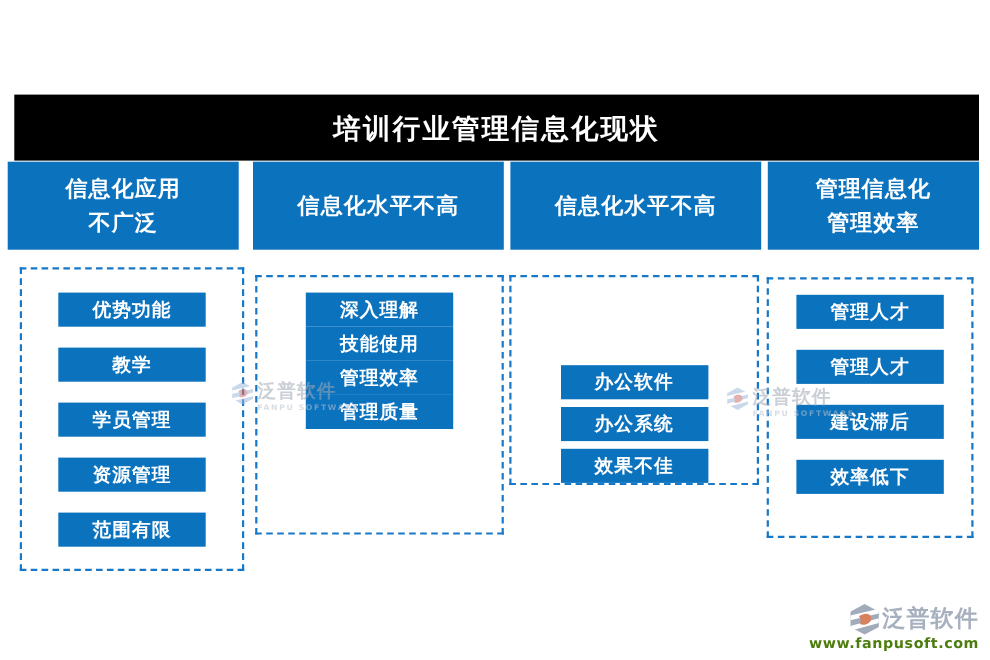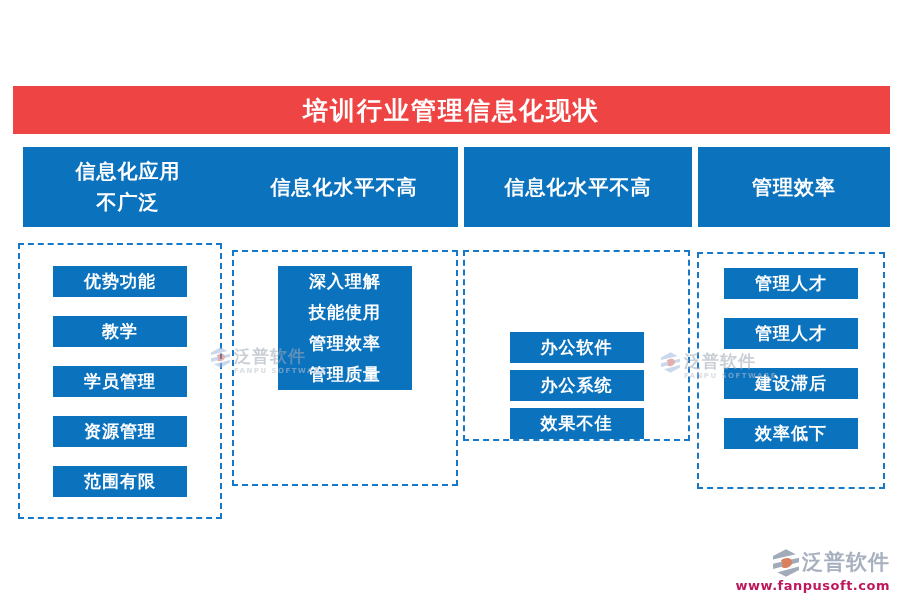--- a/index.html
+++ b/index.html
@@ -1,34 +1,34 @@
 <!DOCTYPE html>
 <html><head>
 <meta charset="utf-8">
 <style>
   * { margin:0; padding:0; box-sizing:border-box; }
   html,body { background:#fff; }
   body { font-family:"DejaVu Sans","Liberation Sans",sans-serif; }
   .canvas { position:relative; width:900px; height:600px; background:#ffffff; overflow:hidden; }
 
   .title-bar {
-    position:absolute; left:13px; top:86px; width:877px; height:48px;
-    background:#ef4444; color:#ffffff;
+    position:absolute; left:13px; top:86px; width:877px; height:60px;
+    background:#000000; color:#ffffff;
     font-size:25px; font-weight:bold; letter-spacing:2px;
     display:flex; align-items:center; justify-content:center;
   }
 
   .hdr {
     position:absolute; top:147px; height:80px;
     background:#0b72be; color:#ffffff;
     font-weight:bold; font-size:20px; letter-spacing:1px; line-height:1.55;
     display:flex; flex-direction:column; align-items:center; justify-content:center;
     text-align:center;
   }
-  .hdr1 { left:23px;  width:210px; }
+  .hdr1 { left:7px;  width:210px; }
   .hdr2 { left:230px; width:228px; }
   .hdr3 { left:464px; width:228px; }
   .hdr4 { left:698px; width:192px; }
 
   .dash {
     position:absolute; border:2px dashed #1878c8;
     display:flex; flex-direction:column; align-items:center;
   }
   .dash1 { left:18px;  top:243px; width:204px; height:276px; padding-top:21px; gap:19px; }
   .dash2 { left:232px; top:250px; width:226px; height:236px; padding-top:14px; }
@@ -53,40 +53,41 @@
   .wm .brand { font-size:17px; font-weight:bold; color:#9fa8b6; line-height:1.15; letter-spacing:1px; }
   .wm .en    { font-size:7px; color:#bac2cd; letter-spacing:1.5px; font-weight:bold; }
 
   
   .fw {
     position:absolute; left:764px; top:549px; width:126px;
     display:flex; flex-direction:column; align-items:flex-end;
   }
   .fw .row { display:flex; align-items:center; gap:3px; }
   .fw .brand { font-size:21px; font-weight:bold; color:#a7b0bf; letter-spacing:1px; line-height:1.1; }
-  .fw .url   { font-size:13px; font-weight:bold; color:#be185d; letter-spacing:0.5px; margin-top:1px; }
+  .fw .url   { font-size:13px; font-weight:bold; color:#4d7c0f; letter-spacing:0.5px; margin-top:1px; }
 </style>
 </head>
 <body>
 
 <div class="canvas">
 
   <div class="title-bar">培训行业管理信息化现状</div>
 
   <div class="hdr hdr1">
     <span>信息化应用</span>
     <span>不广泛</span>
   </div>
   <div class="hdr hdr2">
     <span>信息化水平不高</span>
   </div>
   <div class="hdr hdr3">
     <span>信息化水平不高</span>
   </div>
   <div class="hdr hdr4">
+    <span>管理信息化</span>
     <span>管理效率</span>
   </div>
 
   <div class="dash dash1">
     <div class="btn">优势功能</div>
     <div class="btn">教学</div>
     <div class="btn">学员管理</div>
     <div class="btn">资源管理</div>
     <div class="btn">范围有限</div>
   </div>

